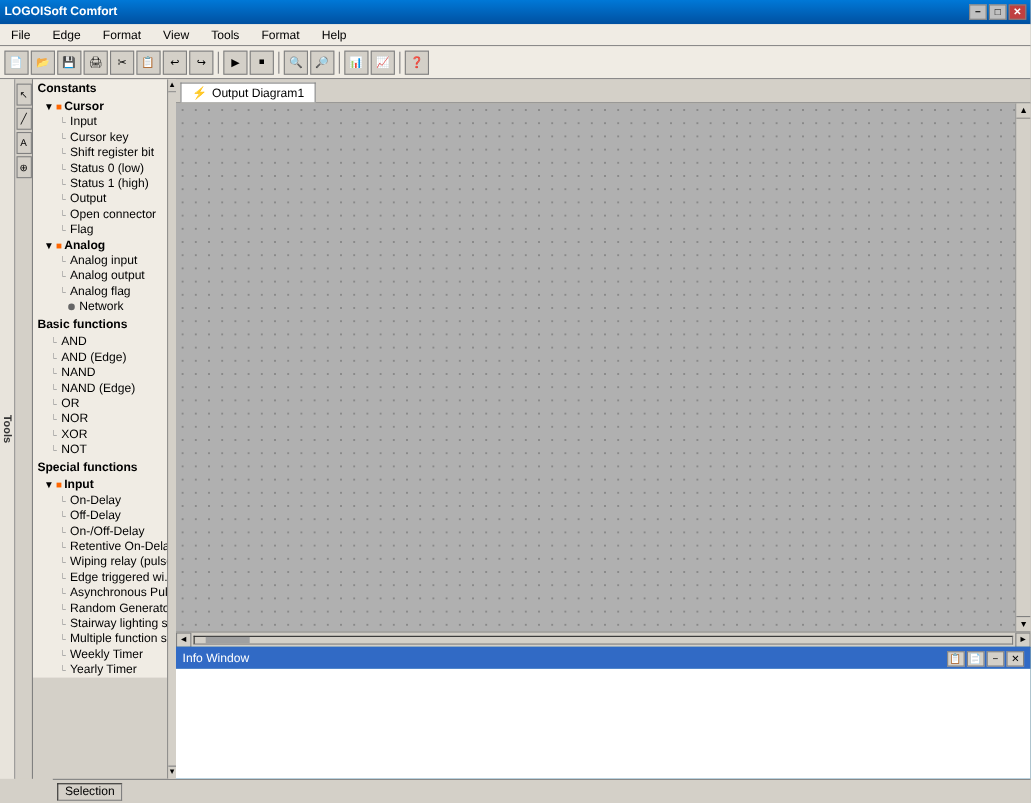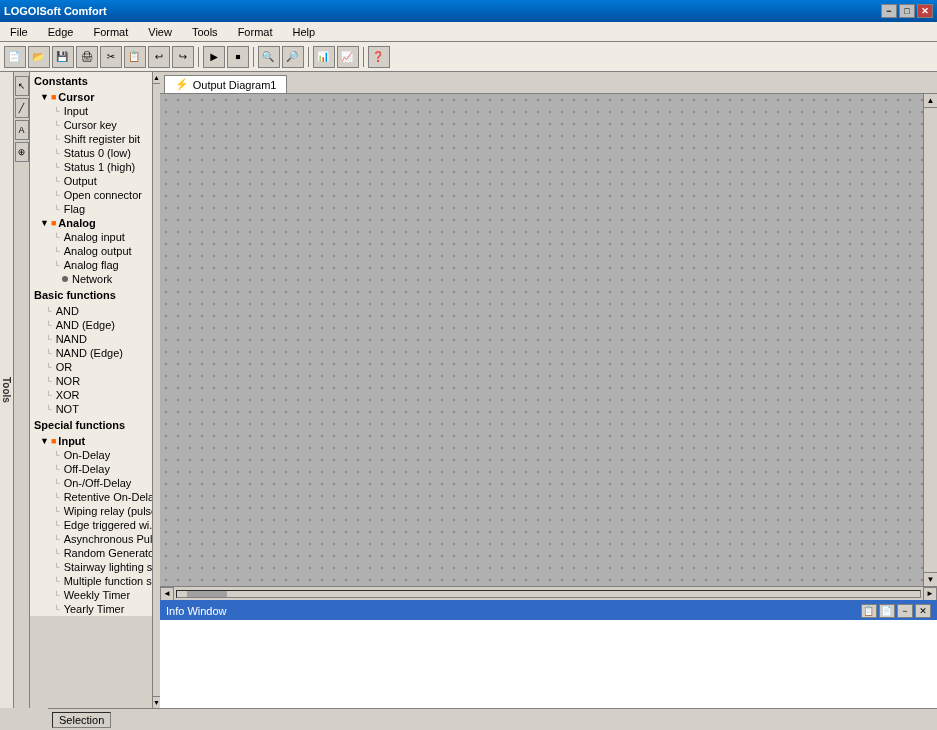--- a/index.html
+++ b/index.html
@@ -165,21 +165,21 @@
     #v-scroll {
       width: 14px;
       background: #d4d0c8;
       border-left: 1px solid #808080;
       display: flex;
       flex-direction: column;
     }
 
     
     #info-window {
-      height: 108px;
+      height: 120px;
       background: #0369a1;
       border-top: 2px solid #316ac5;
       display: flex;
       flex-direction: column;
     }
     #info-header {
       background: #316ac5;
       color: white;
       font-size: 11px;
       padding: 2px 6px;

